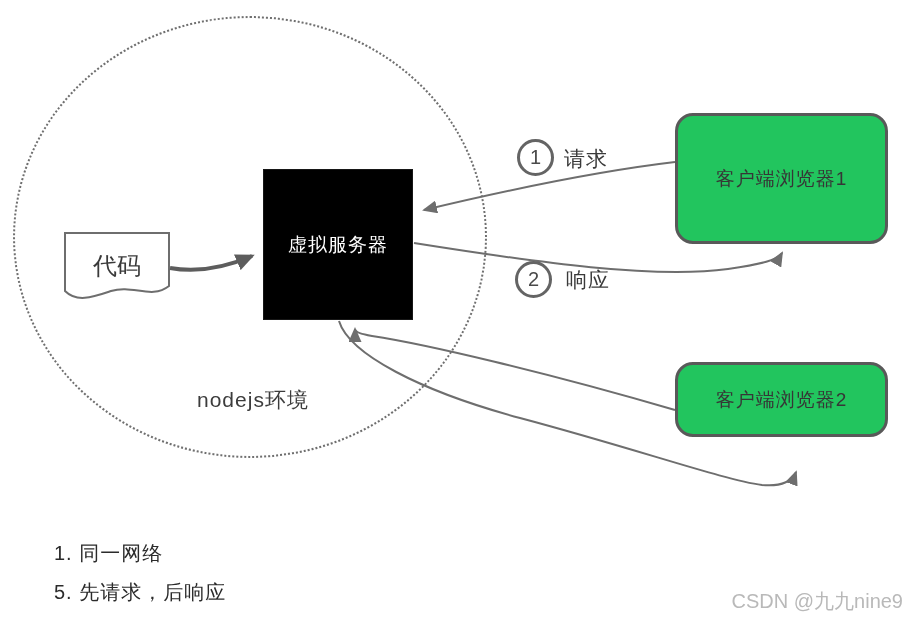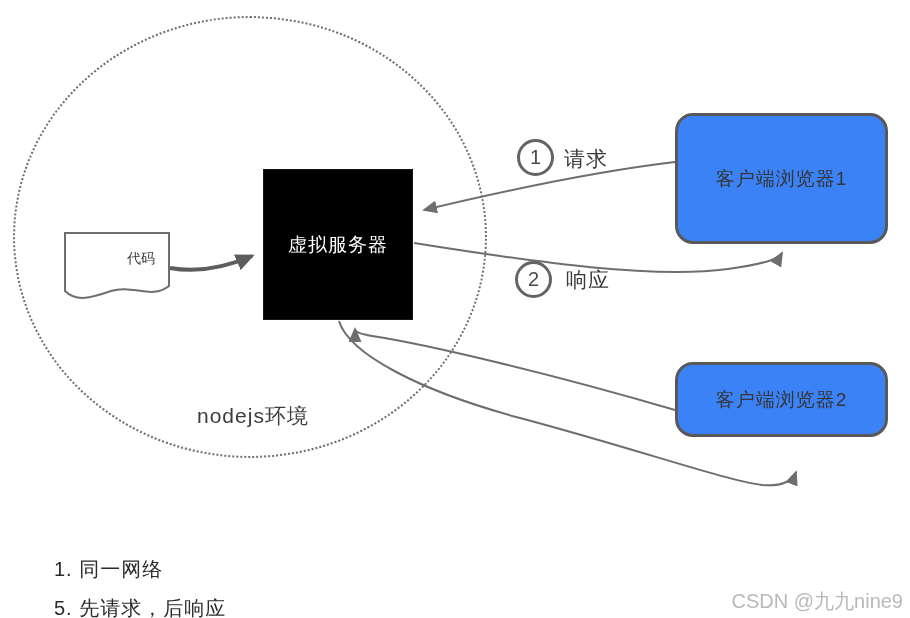--- a/index.html
+++ b/index.html
@@ -21,21 +21,20 @@
     left: 13px; top: 16px;
     width: 470px; height: 438px;
     border: 2px dotted #6f6f6f;
     border-radius: 50%;
   }
   #env-label {
     left: 197px; top: 386px;
     font-size: 21px;
     color: #3c3c3c;
     letter-spacing: 1px;
-    margin-top: 16px;
   }
 
   #server-box {
     left: 263px; top: 169px;
     width: 150px; height: 151px;
     background: #000000;
     border: 1px solid #171717;
     box-sizing: border-box;
     display: flex;
     flex-direction: column;
@@ -45,21 +44,21 @@
     color: #ffffff;
     font-size: 19px;
     letter-spacing: 1px;
   }
 
   .browser-box {
     width: 213px;
     border: 3px solid #595959;
     border-radius: 18px;
     box-sizing: border-box;
-    background: #3b82f6;
+    background: #22c55e;
     display: flex;
     align-items: center;
     justify-content: center;
     font-size: 19px;
     color: #363636;
     letter-spacing: 1px;
   }
   #browser1 { left: 675px; top: 113px; height: 131px; }
   #browser2 { left: 675px; top: 362px; height: 75px; }
 
@@ -83,31 +82,29 @@
     color: #3a3a3a;
     letter-spacing: 1px;
   }
   #request-label { left: 564px; top: 145px; }
   #response-label { left: 566px; top: 266px; }
 
   #code-label {
     left: 65px; top: 250px;
     width: 104px;
     text-align: center;
-    font-size: 14px;
+    font-size: 24px;
     color: #3a3a3a;
-    margin-left: 24px;
   }
 
   .note {
     left: 54px;
     font-size: 20px;
     color: #2b2b2b;
     letter-spacing: 1px;
-    margin-top: 16px;
   }
   #note1 { top: 540px; }
   #note2 { top: 579px; }
 
   #watermark {
     left: 0; top: 588px;
     width: 903px;
     text-align: right;
     font-size: 20px;
     color: #b9b9b9;

